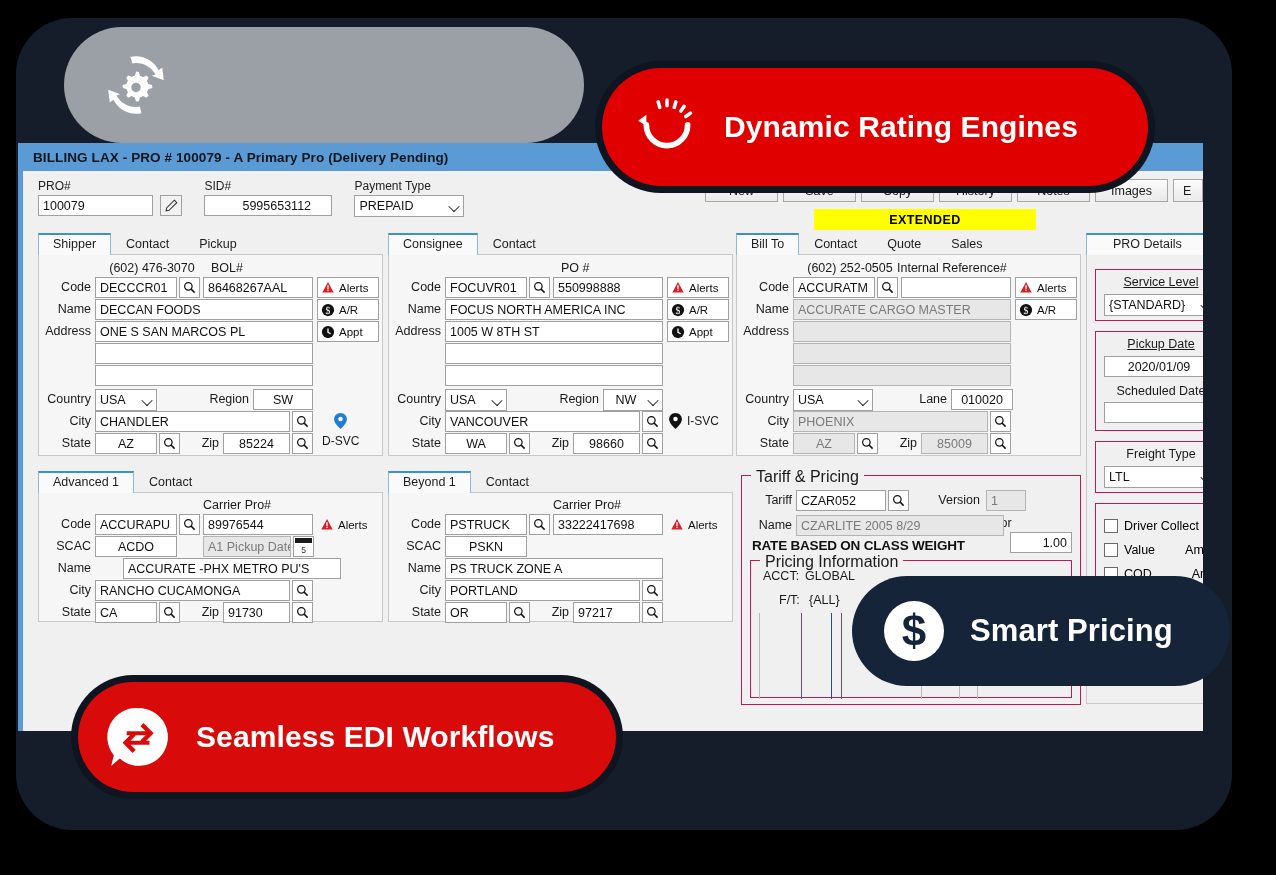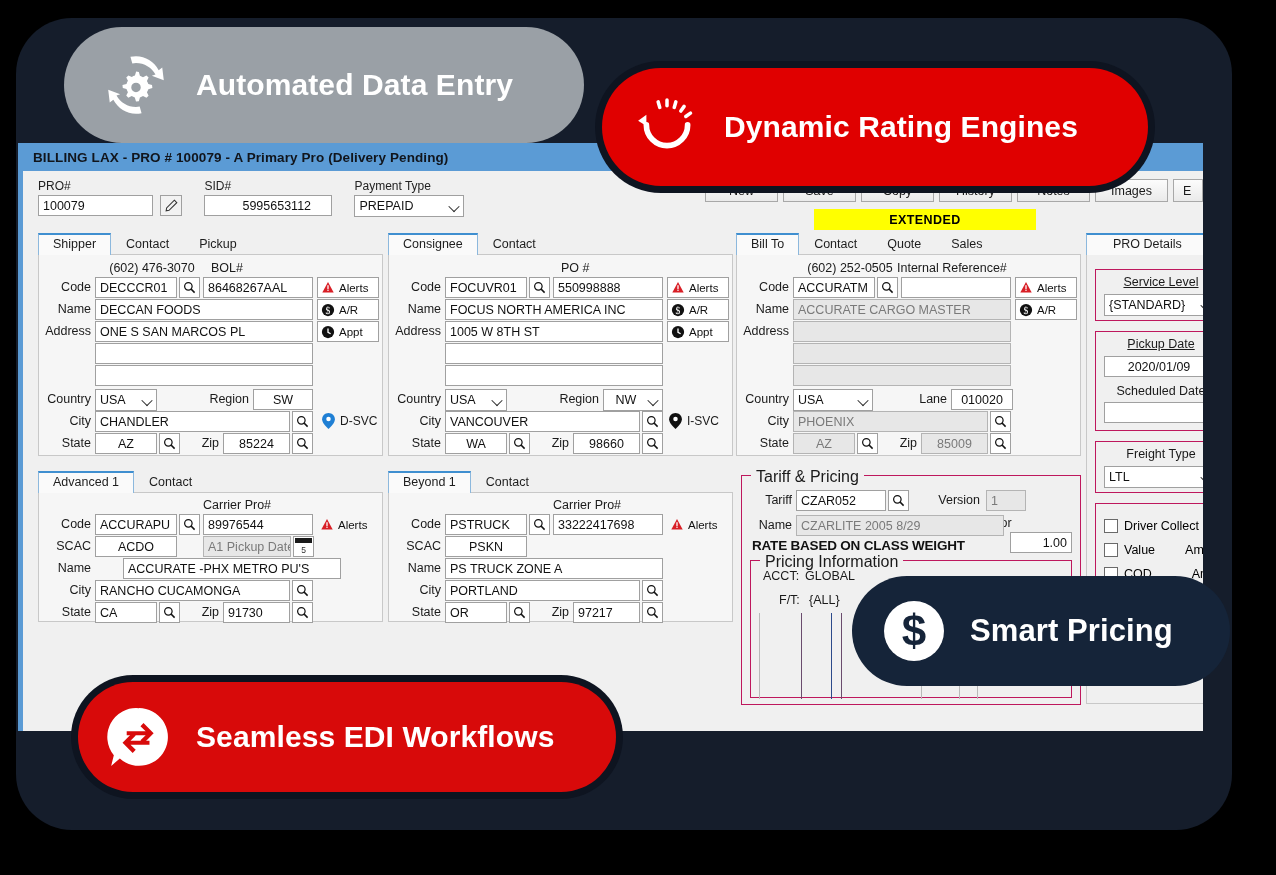--- a/index.html
+++ b/index.html
@@ -280,21 +280,21 @@
           <span class="inp c" style="position:absolute; left:214px; top:134px; width:60px;">SW</span>
 
           <div class="flabel" style="left:0; top:159px; width:52px;">City</div>
           <span class="inp" style="position:absolute; left:56px; top:156px; width:195px;">CHANDLER</span>
           <span class="mag" style="left:253px; top:156px;">
             <svg width="13" height="13" viewBox="0 0 16 16">
                 <circle cx="6.6" cy="6.6" r="4.6" fill="none" stroke="#111" stroke-width="1.5"></circle>
                 <line x1="10" y1="10" x2="14.3" y2="14.3" stroke="#111" stroke-width="1.8"></line>
               </svg>
           </span>
-          <div class="pinwrap" style="left:283px; top:158px;">
+          <div class="pinwrap" style="left:283px; top:158px;flex-direction:column;">
             <svg width="13" height="16" viewBox="0 0 16 20">
                 <path d="M8 0C3.6 0 0 3.5 0 7.8 0 13.4 8 20 8 20s8-6.6 8-12.2C16 3.5 12.4 0 8 0z" fill="#1f7fd4"></path>
                 <circle cx="8" cy="7.6" r="2.8" fill="#fff"></circle>
               </svg>
             <span>D-SVC</span>
           </div>
 
           <div class="flabel" style="left:0; top:181px; width:52px;">State</div>
           <span class="inp c" style="position:absolute; left:56px; top:178px; width:62px;">AZ</span>
           <span class="mag" style="left:120px; top:178px;">
@@ -692,21 +692,20 @@
 <div class="pill" id="pill-ade">
   <span class="ico">
     <svg width="76" height="76" viewBox="0 0 64 64">
       <g fill="#ffffff">
         <path d="M32 13.5c7 0 13.2 3.9 16.4 9.7l-3.1 1.1 10.1 3.6-1.3-10.6-3 2.2C47.2 12.3 40.1 7.8 32 7.8c-1.6 0-3.2.2-4.7.5l1.6 5.6c1-.2 2-.4 3.1-.4z"></path>
         <path d="M32 50.5c-7 0-13.2-3.9-16.4-9.7l3.1-1.1-10.1-3.6 1.3 10.6 3-2.2C16.8 51.7 23.9 56.2 32 56.2c1.6 0 3.2-.2 4.7-.5l-1.6-5.6c-1 .2-2 .4-3.1.4z"></path>
         <path d="M32 20.6l2.4.5.9 3.1c.9.3 1.8.7 2.6 1.2l2.9-1.4 1.8 1.7-1.4 2.9c.5.8.9 1.7 1.2 2.6l3.1.9.3 2.4-3.4 1c-.3.9-.7 1.8-1.2 2.6l1.4 2.9-1.8 1.7-2.9-1.4c-.8.5-1.7.9-2.6 1.2l-.9 3.1-2.4.3-1-3.4c-.9-.3-1.8-.7-2.6-1.2l-2.9 1.4-1.7-1.8 1.4-2.9c-.5-.8-.9-1.7-1.2-2.6l-3.1-.9-.3-2.4 3.4-1c.3-.9.7-1.8 1.2-2.6l-1.4-2.9 1.8-1.7 2.9 1.4c.8-.5 1.7-.9 2.6-1.2l.9-3.1zm0 9.4a4 4 0 100 8 4 4 0 000-8z"></path>
       </g>
     </svg>
   </span>
-  <span class="txt" style="margin-left:22px;">Automated Data Entry</span>
 </div>
 
 <div class="pill" id="pill-dre">
   <span class="ico">
     <svg width="66" height="66" viewBox="0 0 64 64">
       <g fill="none" stroke="#ffffff" stroke-width="5.5" stroke-linecap="round">
         <path d="M12 30a20 20 0 1040 0"></path>
       </g>
       <path d="M12 31 L12 20 L4 26 Z" fill="#ffffff"></path>
       <g stroke="#ffffff" stroke-width="3.4" stroke-linecap="round">

